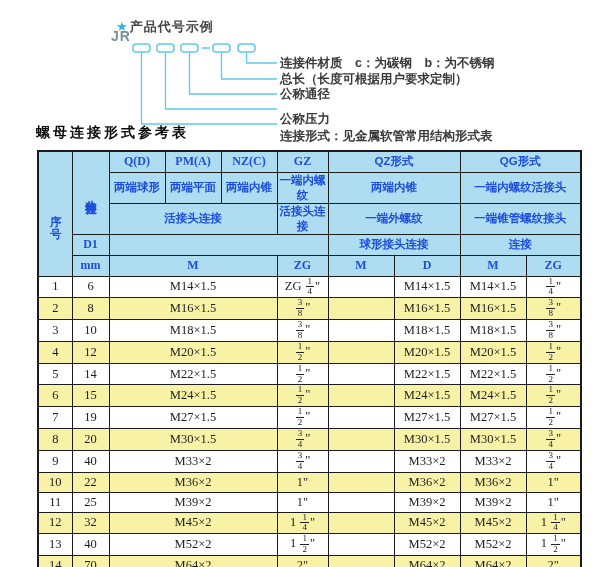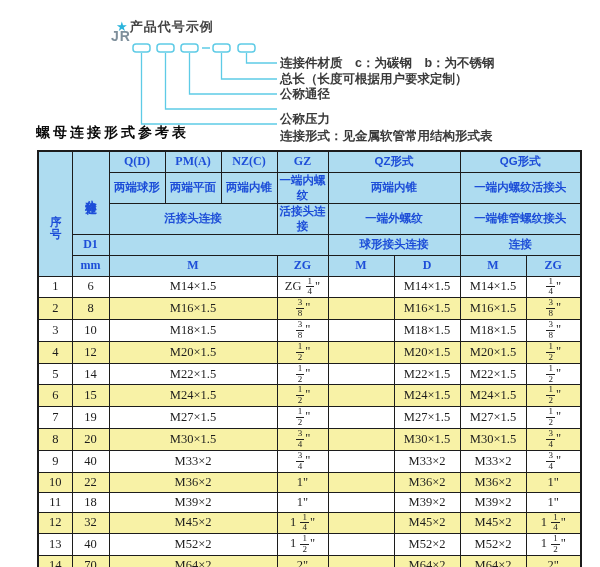--- a/index.html
+++ b/index.html
@@ -244,21 +244,21 @@
         <td>22</td>
         <td colspan="3">M36×2</td>
         <td>1"</td>
         <td></td>
         <td>M36×2</td>
         <td>M36×2</td>
         <td>1"</td>
       </tr>
       <tr>
         <td>11</td>
-        <td>18</td>
+        <td>25</td>
         <td colspan="3">M39×2</td>
         <td>1"</td>
         <td></td>
         <td>M39×2</td>
         <td>M39×2</td>
         <td>1"</td>
       </tr>
       <tr class="alt">
         <td>12</td>
         <td>32</td>

